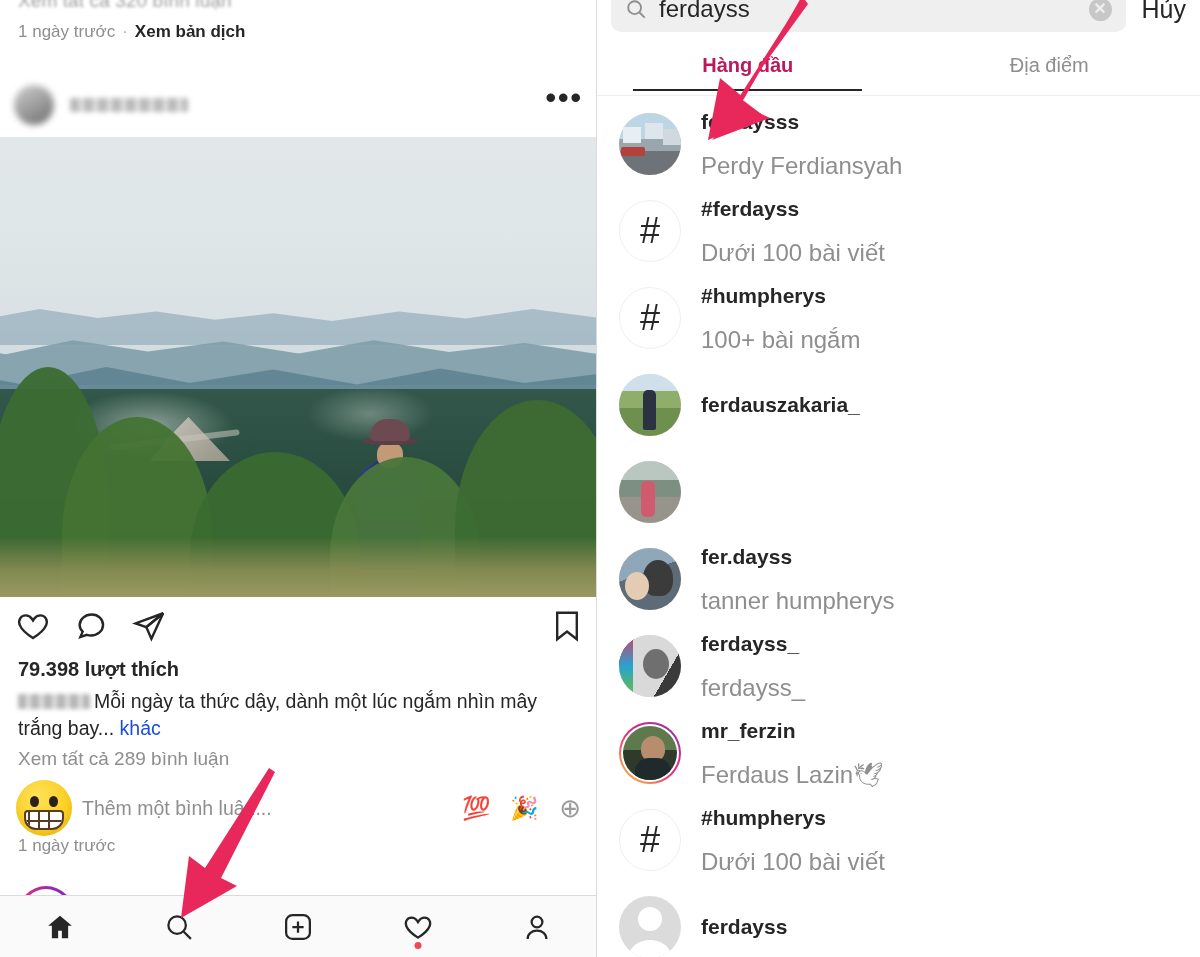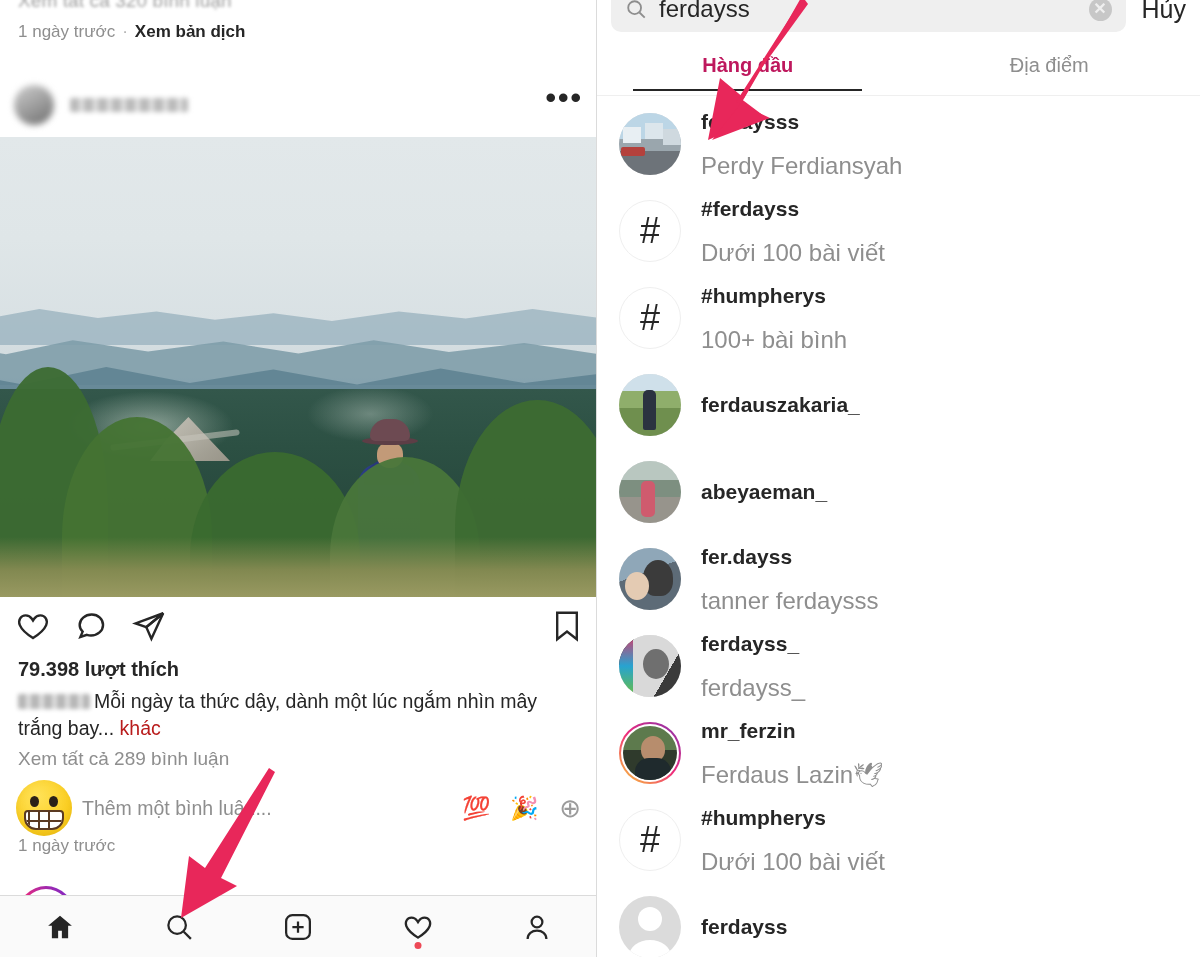--- a/index.html
+++ b/index.html
@@ -163,21 +163,21 @@
   }
   .caption {
     position:absolute; top:688px; left:18px; width:566px;
     font-size:19.5px; line-height:27px; color:#262626;
   }
   .cap-user {
     display:inline-block; width:72px; height:15px; vertical-align:-1px;
     background:repeating-linear-gradient(90deg,#b5b5b5 0 8px,#dedede 8px 13px);
     filter:blur(2.2px); border-radius:2px; margin-right:4px;
   }
-  .cap-more { color:#b91c1c; }
+  .cap-more { color:#1d4ed8; }
   .view-comments {
     position:absolute; top:748px; left:18px;
     font-size:19px; color:#8e8e8e; cursor:pointer;
   }
 
   .comment-row {
     position:absolute; top:782px; left:0; width:597px; height:52px;
     display:flex; align-items:center; padding:0 16px;
   }
   .emoji-avatar {
@@ -516,52 +516,51 @@
             <div class="rtitle">#ferdayss</div>
             <div class="rsub">Dưới 100 bài viết</div>
           </div>
         </div>
         <div class="result-row">
           <div class="avatar-wrap">
             <div class="hash-avatar">#</div>
           </div>
           <div class="rtext">
             <div class="rtitle">#humpherys</div>
-            <div class="rsub">100+ bài bình</div>
+            <div class="rsub">100+ bài ngắm</div>
           </div>
         </div>
         <div class="result-row">
           <div class="avatar-wrap">
             <div class="avatar">
               <div class="th th-field"></div>
             </div>
           </div>
           <div class="rtext">
             <div class="rtitle">ferdauszakaria_</div>
           </div>
         </div>
         <div class="result-row">
           <div class="avatar-wrap">
             <div class="avatar">
               <div class="th th-street"></div>
             </div>
           </div>
           <div class="rtext">
-            <div class="rtitle">abeyaeman_</div>
           </div>
         </div>
         <div class="result-row">
           <div class="avatar-wrap">
             <div class="avatar">
               <div class="th th-couple"></div>
             </div>
           </div>
           <div class="rtext">
             <div class="rtitle">fer.dayss</div>
-            <div class="rsub">tanner ferdaysss</div>
+            <div class="rsub">tanner humpherys</div>
           </div>
         </div>
         <div class="result-row">
           <div class="avatar-wrap">
             <div class="avatar">
               <div class="th th-bw"></div>
             </div>
           </div>
           <div class="rtext">
             <div class="rtitle">ferdayss_</div>

